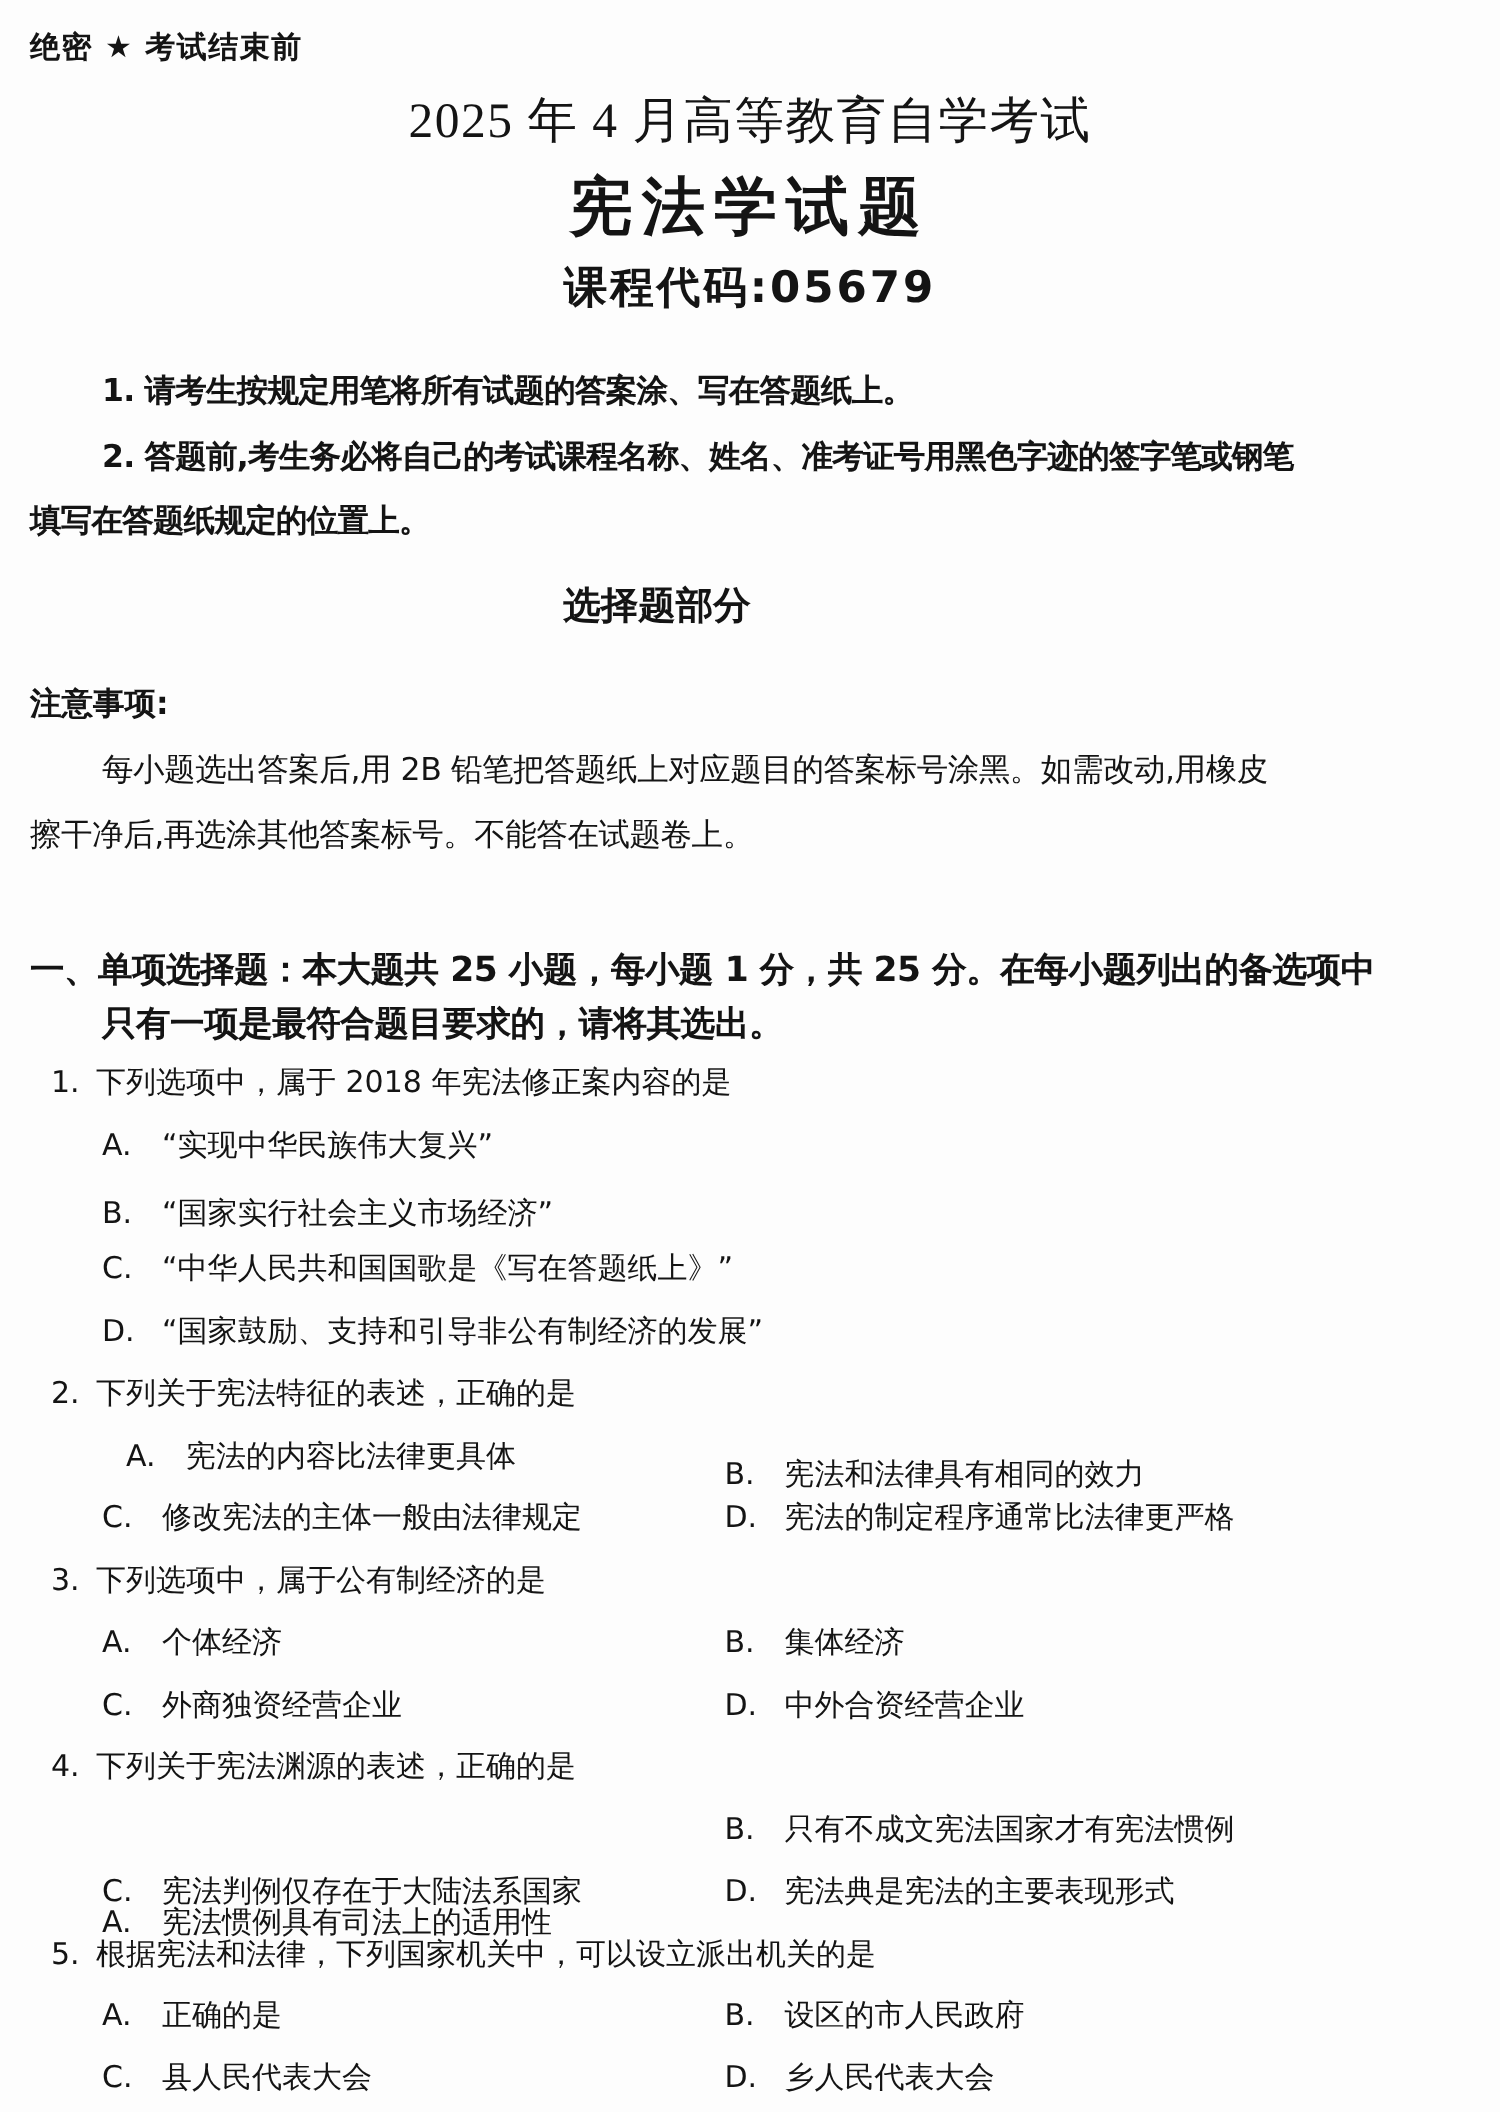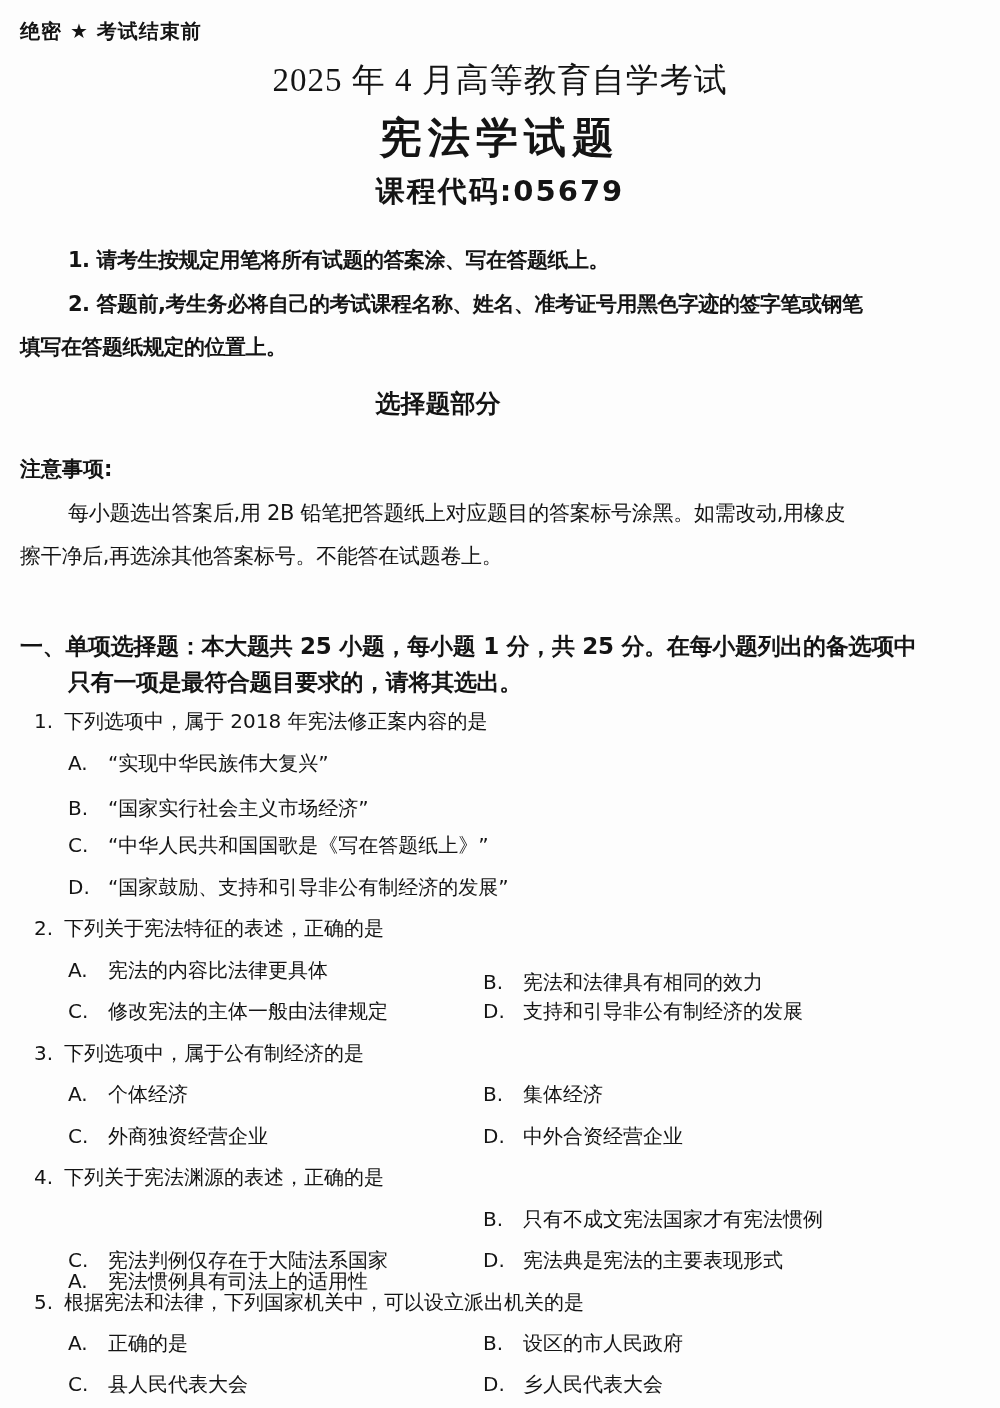--- a/index.html
+++ b/index.html
@@ -117,31 +117,31 @@
 <div class="abs q-opt" style="left:68px; top:832px;">
   <span class="opt-letter">C.</span><span>“中华人民共和国国歌是《写在答题纸上》”</span>
 </div>
 <div class="abs q-opt" style="left:68px; top:874px;">
   <span class="opt-letter">D.</span><span>“国家鼓励、支持和引导非公有制经济的发展”</span>
 </div>
 
 <div class="abs q-stem" style="left:34px; top:915px;">
   <span class="q-num">2.</span><span>下列关于宪法特征的表述，正确的是</span>
 </div>
-<div class="abs q-opt" style="left:68px; top:957px;">
+<div class="abs q-opt" style="left:84px; top:957px;">
   <span class="opt-letter">A.</span><span>宪法的内容比法律更具体</span>
 </div>
 <div class="abs q-opt" style="left:483px; top:957px;margin-top:12px;">
   <span class="opt-letter">B.</span><span>宪法和法律具有相同的效力</span>
 </div>
 <div class="abs q-opt" style="left:68px; top:998px;">
   <span class="opt-letter">C.</span><span>修改宪法的主体一般由法律规定</span>
 </div>
 <div class="abs q-opt" style="left:483px; top:998px;">
-  <span class="opt-letter">D.</span><span>支持和引导非公有制经济的发展</span>
+  <span class="opt-letter">D.</span><span>宪法的制定程序通常比法律更严格</span>
 </div>
 
 <div class="abs q-stem" style="left:34px; top:1040px;">
   <span class="q-num">3.</span><span>下列选项中，属于公有制经济的是</span>
 </div>
 <div class="abs q-opt" style="left:68px; top:1081px;">
   <span class="opt-letter">A.</span><span>个体经济</span>
 </div>
 <div class="abs q-opt" style="left:483px; top:1081px;">
   <span class="opt-letter">B.</span><span>集体经济</span>

